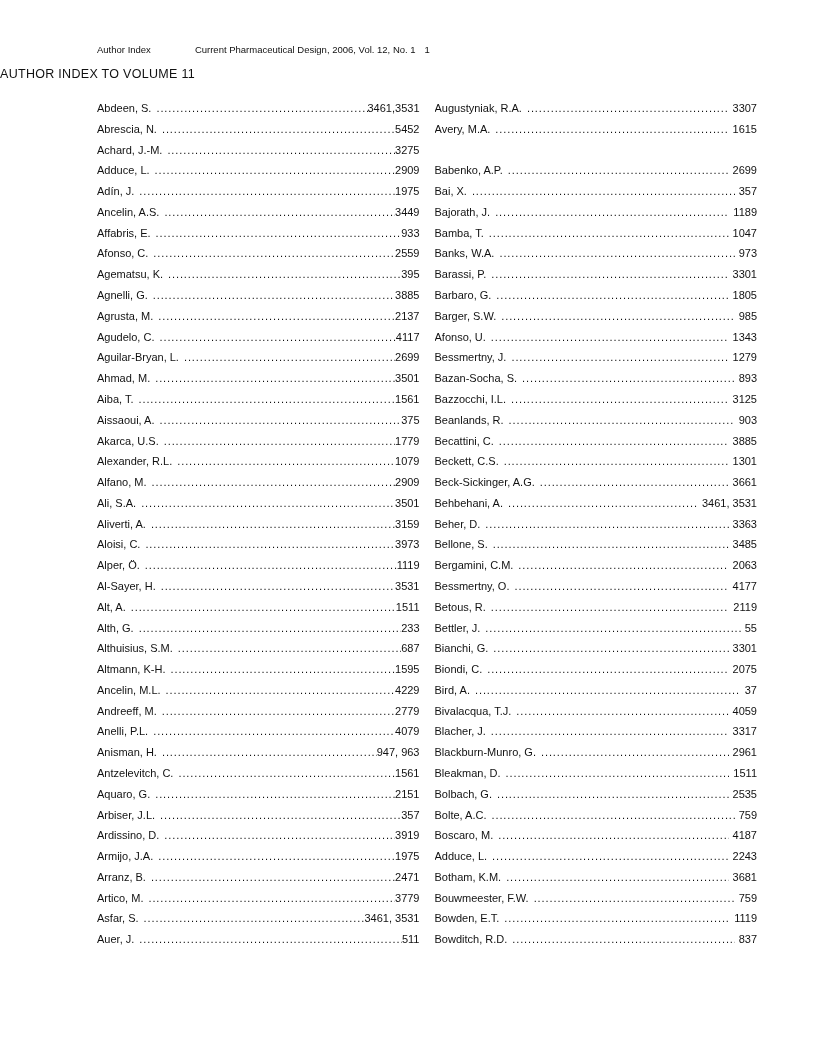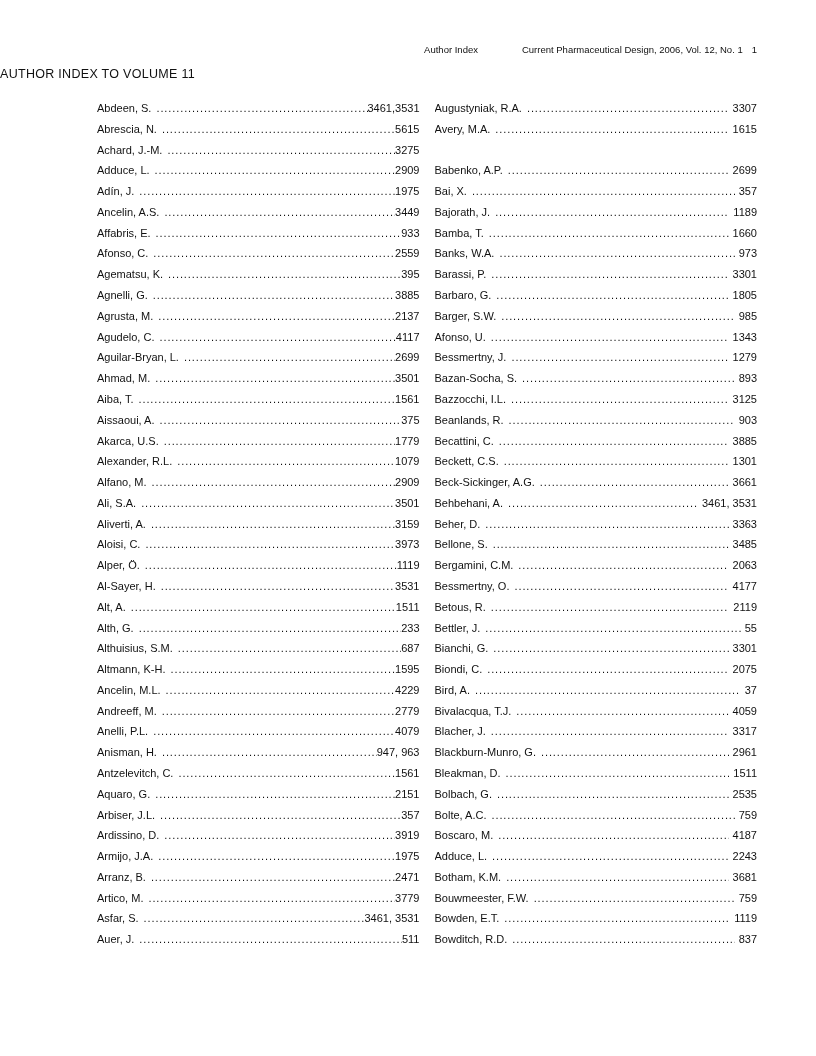--- a/index.html
+++ b/index.html
@@ -6,21 +6,21 @@
   .page{
     position:relative;
     width:816px;height:1056px;
     margin:0 auto;
     background:#ffffff;
     font-family:"Liberation Sans", sans-serif;
     color:#111111;
   }
   .running-head{
     position:absolute;top:44px;left:97px;right:59px;
-    display:flex;justify-content:flex-end;align-items:baseline;
+    display:flex;justify-content:flex-start;align-items:baseline;
     font-size:9.5px;line-height:12px;
   }
   .running-head .right{display:flex;gap:9px;margin-left:44px;}
   .doc-title{
     position:absolute;top:67px;left:0;right:0;
     text-align:left;
     font-size:12.5px;letter-spacing:0.3px;font-weight:400;
   }
   .columns{
     position:absolute;top:98px;left:97px;width:660px;
@@ -60,21 +60,21 @@
   <div class="columns">
     <div class="col col-left" id="col-left">
         <div class="row">
           <span class="name">Abdeen, S.</span>
           <span class="dots">................................................................................................................................................................</span>
           <span class="pg">3461,3531</span>
         </div>
         <div class="row">
           <span class="name">Abrescia, N.</span>
           <span class="dots">................................................................................................................................................................</span>
-          <span class="pg">5615</span>
+          <span class="pg">5452</span>
         </div>
         <div class="row">
           <span class="name">Achard, J.-M.</span>
           <span class="dots">................................................................................................................................................................</span>
           <span class="pg">3275</span>
         </div>
         <div class="row">
           <span class="name">Adduce, L.</span>
           <span class="dots">................................................................................................................................................................</span>
           <span class="pg">2909</span>
@@ -288,21 +288,21 @@
           <span class="pg">357</span>
         </div>
         <div class="row">
           <span class="name">Bajorath, J.</span>
           <span class="dots">................................................................................................................................................................</span>
           <span class="pg">1189</span>
         </div>
         <div class="row">
           <span class="name">Bamba, T.</span>
           <span class="dots">................................................................................................................................................................</span>
-          <span class="pg">1660</span>
+          <span class="pg">1047</span>
         </div>
         <div class="row">
           <span class="name">Banks, W.A.</span>
           <span class="dots">................................................................................................................................................................</span>
           <span class="pg">973</span>
         </div>
         <div class="row">
           <span class="name">Barassi, P.</span>
           <span class="dots">................................................................................................................................................................</span>
           <span class="pg">3301</span>

